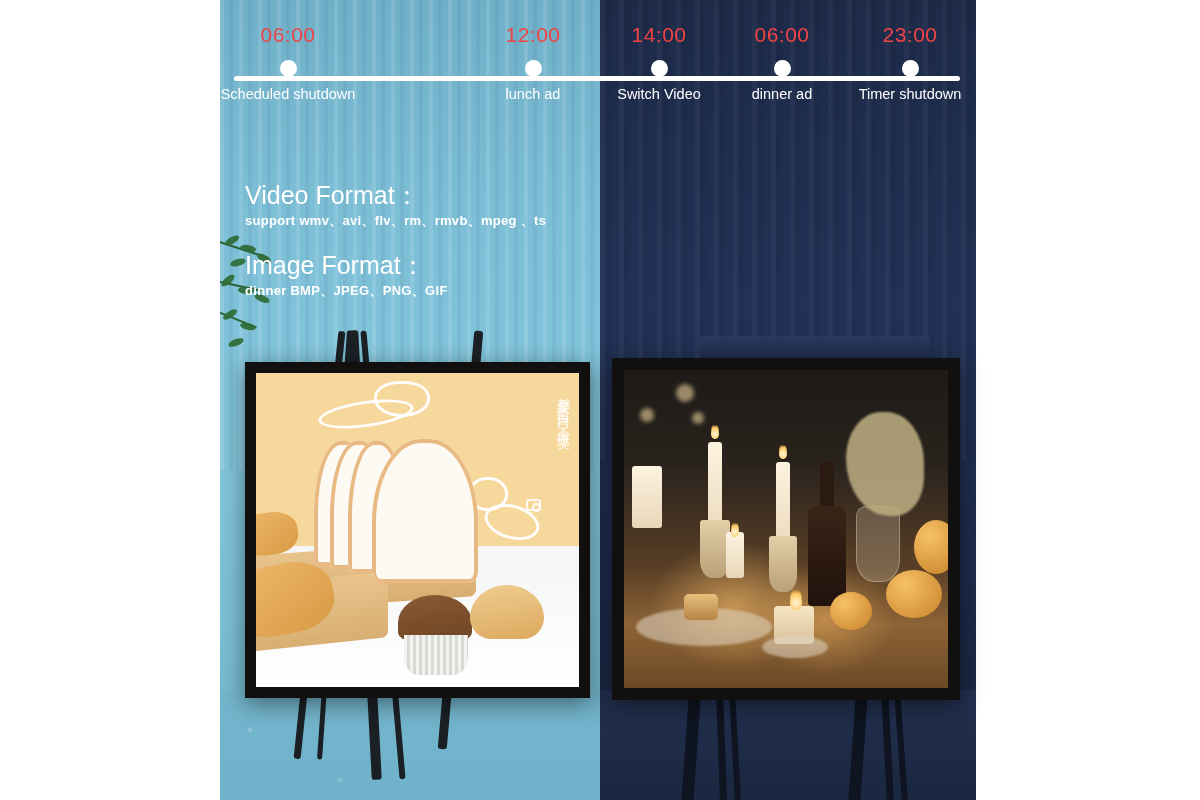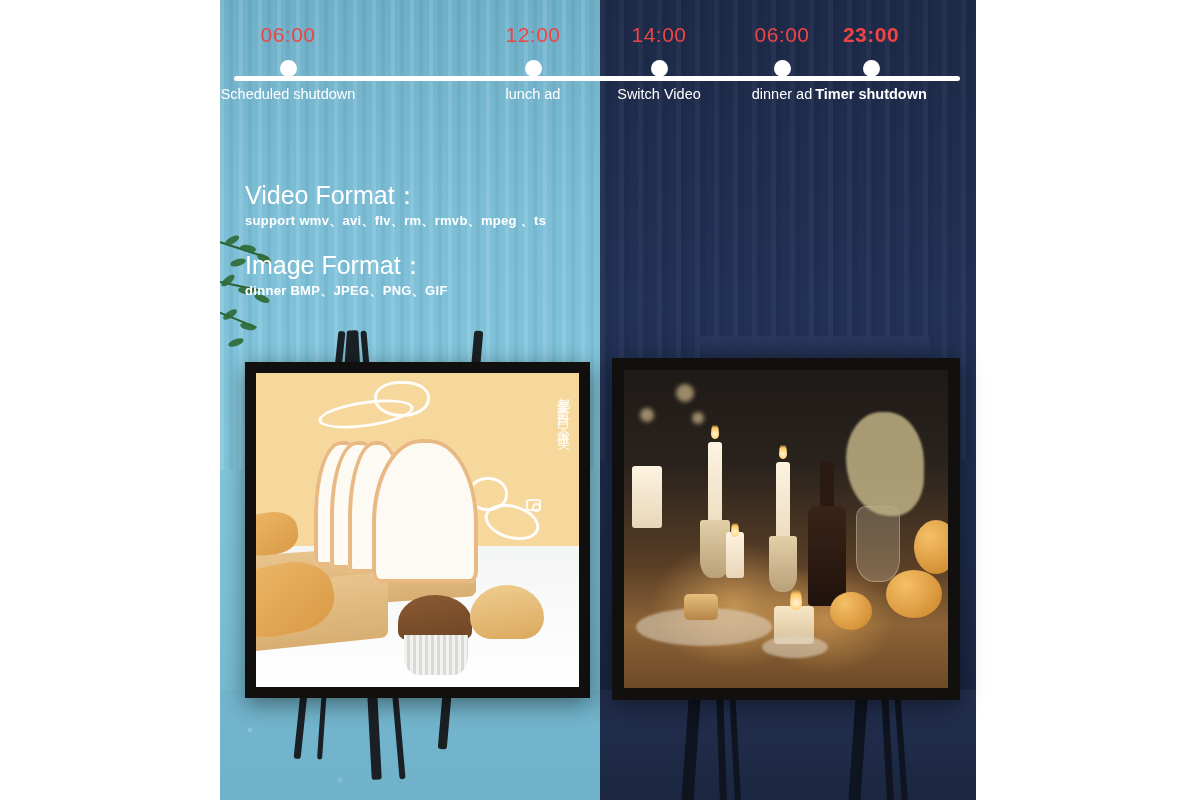--- a/index.html
+++ b/index.html
@@ -208,21 +208,21 @@
     <div class="tl-node" style="left:439px;">
       <div class="tl-time">14:00</div>
       <div class="tl-dot"></div>
       <div class="tl-label">Switch Video</div>
     </div>
     <div class="tl-node" style="left:562px;">
       <div class="tl-time">06:00</div>
       <div class="tl-dot"></div>
       <div class="tl-label">dinner ad</div>
     </div>
-    <div class="tl-node" style="left:651px;font-weight:bold;">
+    <div class="tl-node" style="left:690px;">
       <div class="tl-time">23:00</div>
       <div class="tl-dot"></div>
       <div class="tl-label">Timer shutdown</div>
     </div>
   </div>
 
   <div id="formats">
     <div class="fmt-head">Video Format：</div>
     <div class="fmt-body">support wmv、avi、flv、rm、rmvb、mpeg 、ts</div>
     <div class="fmt-gap"></div>

